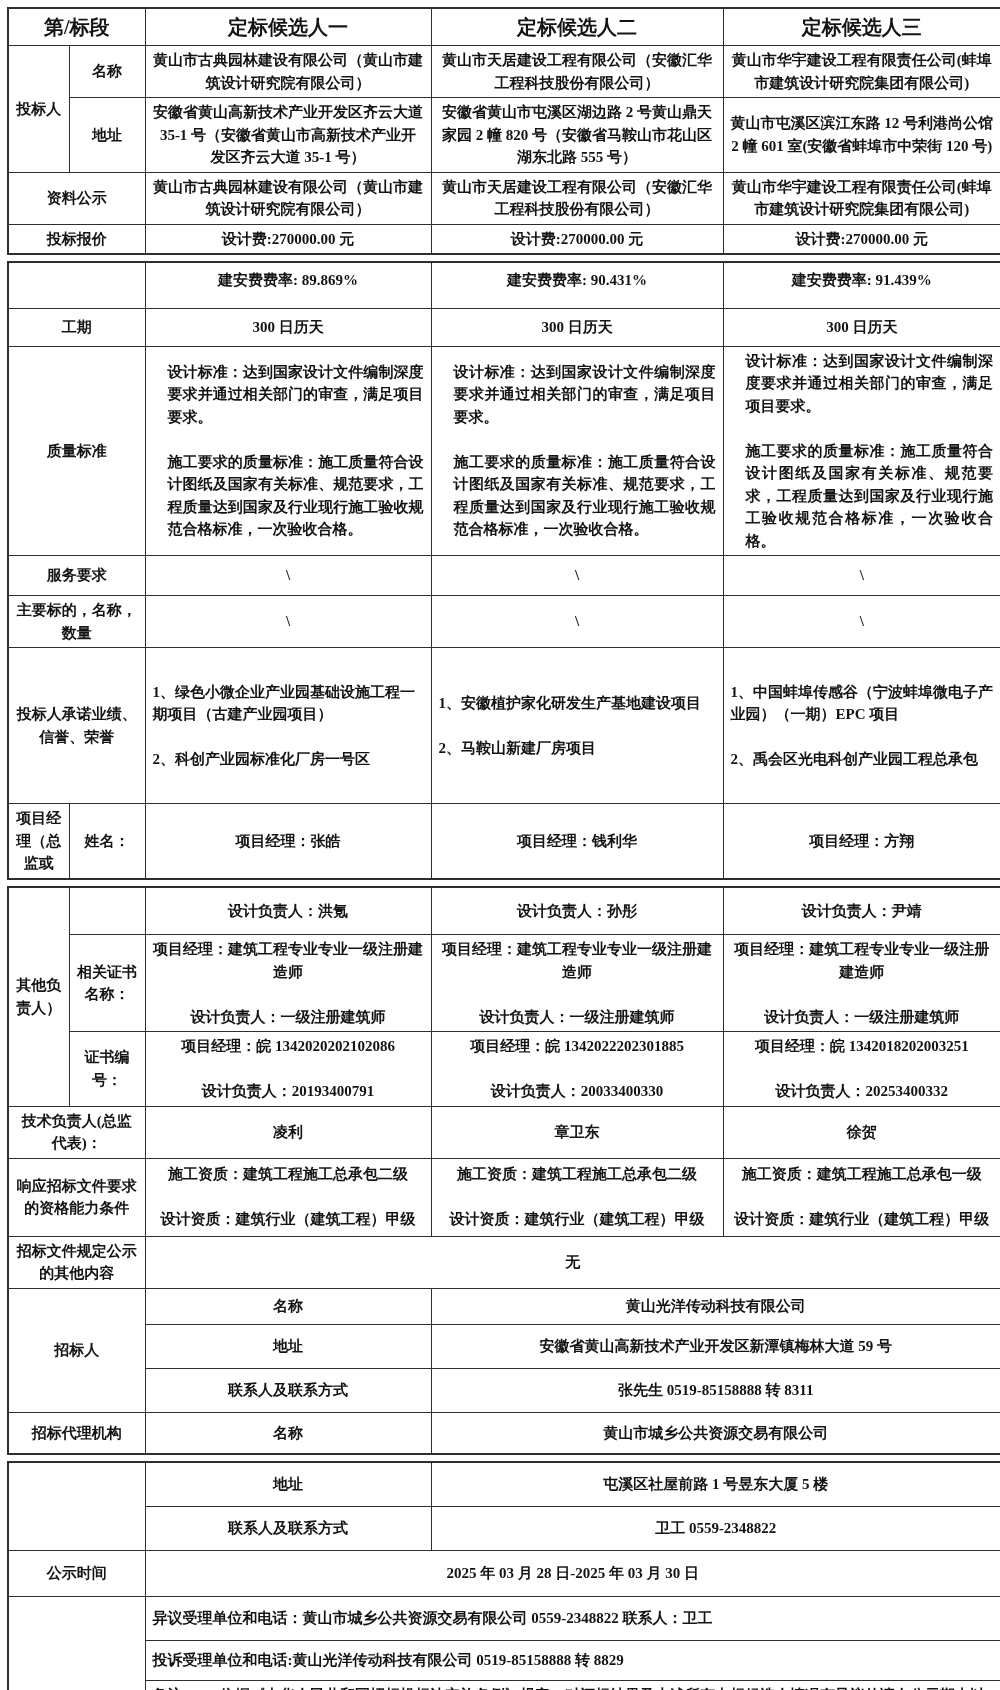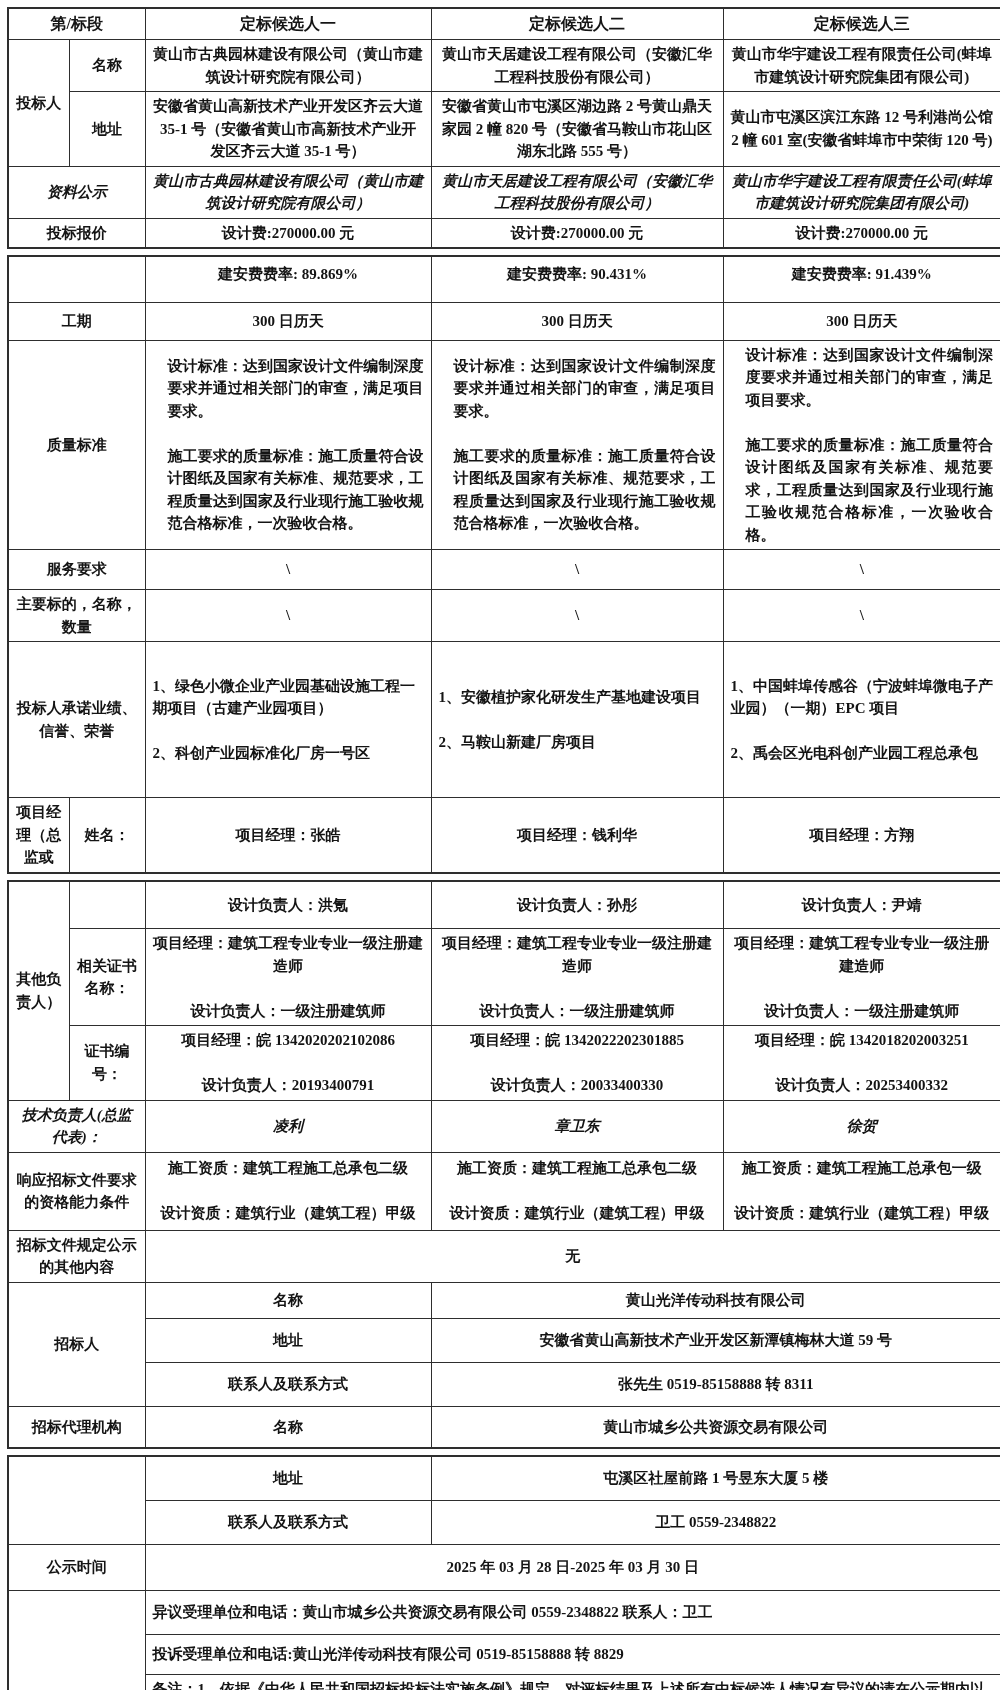--- a/index.html
+++ b/index.html
@@ -5,21 +5,21 @@
   html,body{margin:0;padding:0;background:#ffffff;}
   body{width:1000px;font-family:"Liberation Serif","DejaVu Serif",serif;color:#141414;}
   .page{padding:7px 7px 10px 7px;}
   table.sec{border-collapse:collapse;table-layout:fixed;width:985px;border:2px solid #2e2e2e;margin:0 0 6px 0;}
   td{border:1px solid #2e2e2e;padding:3px 7px;text-align:center;vertical-align:middle;
      font-size:15px;line-height:1.5;font-weight:600;word-break:break-all;}
   td.l{text-align:left;}
   td.j{text-align:justify;padding-left:22px;}
   td.pre{white-space:pre-line;}
   td.top{vertical-align:top;padding-top:6px;}
-  td.hdr{font-size:16px;}
+  td.hdr{font-size:20px;}
   col.cA{width:61px;} col.cB{width:76px;} col.cC{width:286px;} col.cD{width:292px;} col.cE{width:278px;}
 </style>
 </head>
 <body>
 
 <div class="page">
 
   <table class="sec">
     <colgroup>
         <col class="cA">
@@ -41,21 +41,21 @@
       <td>黄山市古典园林建设有限公司（黄山市建筑设计研究院有限公司）</td>
       <td>黄山市天居建设工程有限公司（安徽汇华工程科技股份有限公司）</td>
       <td>黄山市华宇建设工程有限责任公司(蚌埠市建筑设计研究院集团有限公司)</td>
     </tr>
     <tr style="height:64px;">
       <td>地址</td>
       <td>安徽省黄山高新技术产业开发区齐云大道 35-1 号（安徽省黄山市高新技术产业开发区齐云大道 35-1 号）</td>
       <td>安徽省黄山市屯溪区湖边路 2 号黄山鼎天家园 2 幢 820 号（安徽省马鞍山市花山区湖东北路 555 号）</td>
       <td>黄山市屯溪区滨江东路 12 号利港尚公馆 2 幢 601 室(安徽省蚌埠市中荣街 120 号)</td>
     </tr>
-    <tr style="height:38px;font-style:italic;">
+    <tr style="height:38px;">
       <td colspan="2">资料公示</td>
       <td>黄山市古典园林建设有限公司（黄山市建筑设计研究院有限公司）</td>
       <td>黄山市天居建设工程有限公司（安徽汇华工程科技股份有限公司）</td>
       <td>黄山市华宇建设工程有限责任公司(蚌埠市建筑设计研究院集团有限公司)</td>
     </tr>
     <tr style="height:28px;">
       <td colspan="2">投标报价</td>
       <td>设计费:270000.00 元</td>
       <td>设计费:270000.00 元</td>
       <td>设计费:270000.00 元</td>
@@ -163,21 +163,21 @@
       <td class="pre">项目经理：皖 1342020202102086
 
 设计负责人：20193400791</td>
       <td class="pre">项目经理：皖 1342022202301885
 
 设计负责人：20033400330</td>
       <td class="pre">项目经理：皖 1342018202003251
 
 设计负责人：20253400332</td>
     </tr>
-    <tr style="height:48px;font-style:italic;">
+    <tr style="height:48px;">
       <td colspan="2">技术负责人(总监代表)：</td>
       <td>凌利</td>
       <td>章卫东</td>
       <td>徐贺</td>
     </tr>
     <tr style="height:78px;">
       <td colspan="2">响应招标文件要求的资格能力条件</td>
       <td class="pre">施工资质：建筑工程施工总承包二级
 
 设计资质：建筑行业（建筑工程）甲级</td>

